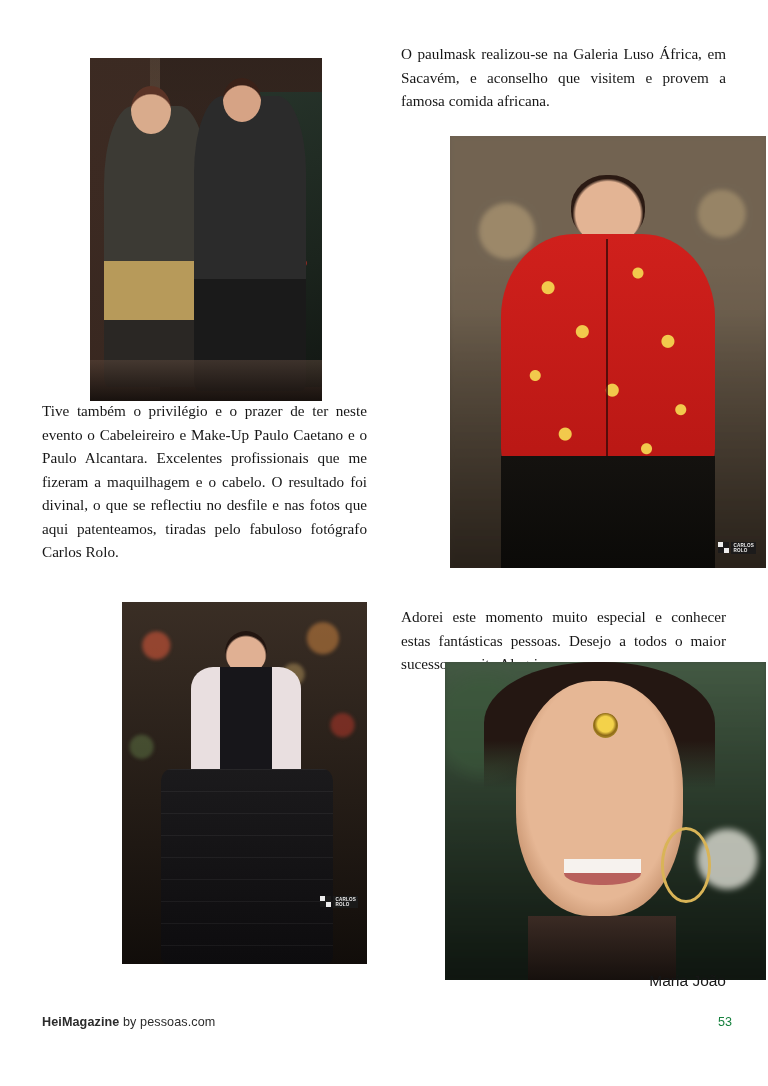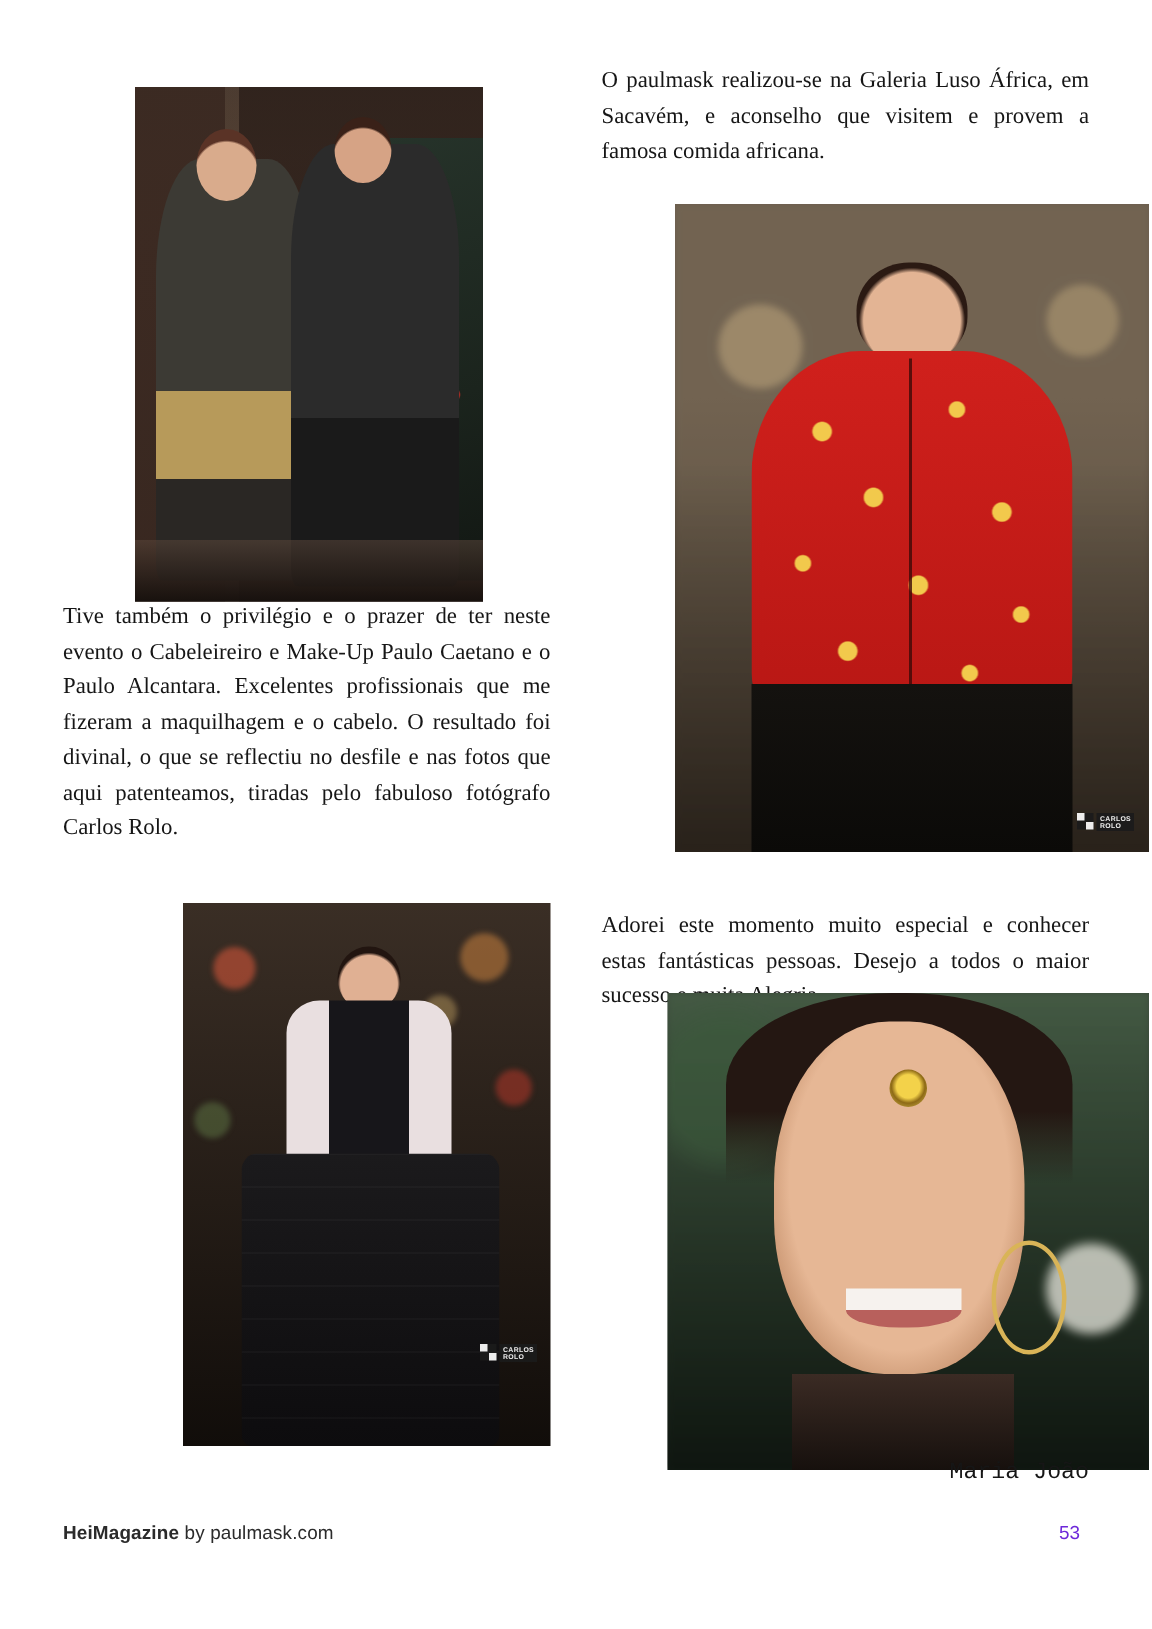--- a/index.html
+++ b/index.html
@@ -301,44 +301,44 @@
     left: 26%; bottom: 0;
     width: 46%; height: 20%;
     background: linear-gradient(180deg, #3b2b24 0%, #16100d 100%);
   }
 
   
   #caption-maria {
     position: absolute;
     right: 42px;
     top: 972px;
-    font-family: Liberation Mono, monospace;
+    font-family: Liberation Sans, sans-serif;
     font-size: 15.5px;
     color: #161616;
     text-align: right;
   }
 
   
   .footer-left {
     position: absolute;
     left: 42px;
     top: 1015px;
     font-family: "Liberation Sans", sans-serif;
     font-size: 12.6px;
     color: #2b2b2b;
     letter-spacing: 0.1px;
   }
   .footer-left .brand { font-weight: 700; }
   .footer-right {
     position: absolute;
-    right: 48px;
+    right: 36px;
     top: 1015px;
     font-family: "Liberation Sans", sans-serif;
     font-size: 12.6px;
-    color: #6d28d9;
+    color: #15803d;
     text-align: center;
   }
 
   
   #para-intro   { position: absolute; left: 401px; top: 42px;  width: 325px; }
   #para-hair    { position: absolute; left: 42px;  top: 399px; width: 325px; }
   #para-adorei  { position: absolute; left: 401px; top: 566px; width: 325px; margin-top: 39px; }
 </style>
 </head>
 <body>
@@ -399,17 +399,17 @@
     <div class="face"></div>
     <div class="bindi"></div>
     <div class="smile"></div>
     <div class="hoop"></div>
     <div class="neck"></div>
   </figure>
 
   <div id="caption-maria">Maria João</div>
 
   <div class="footer-left">
-    <span class="brand">HeiMagazine</span><span> by paulmask.com</span>
+    <span class="brand">HeiMagazine</span><span> by pessoas.com</span>
   </div>
   <div class="footer-right">53</div>
 
 </div>
 
 </body></html>

